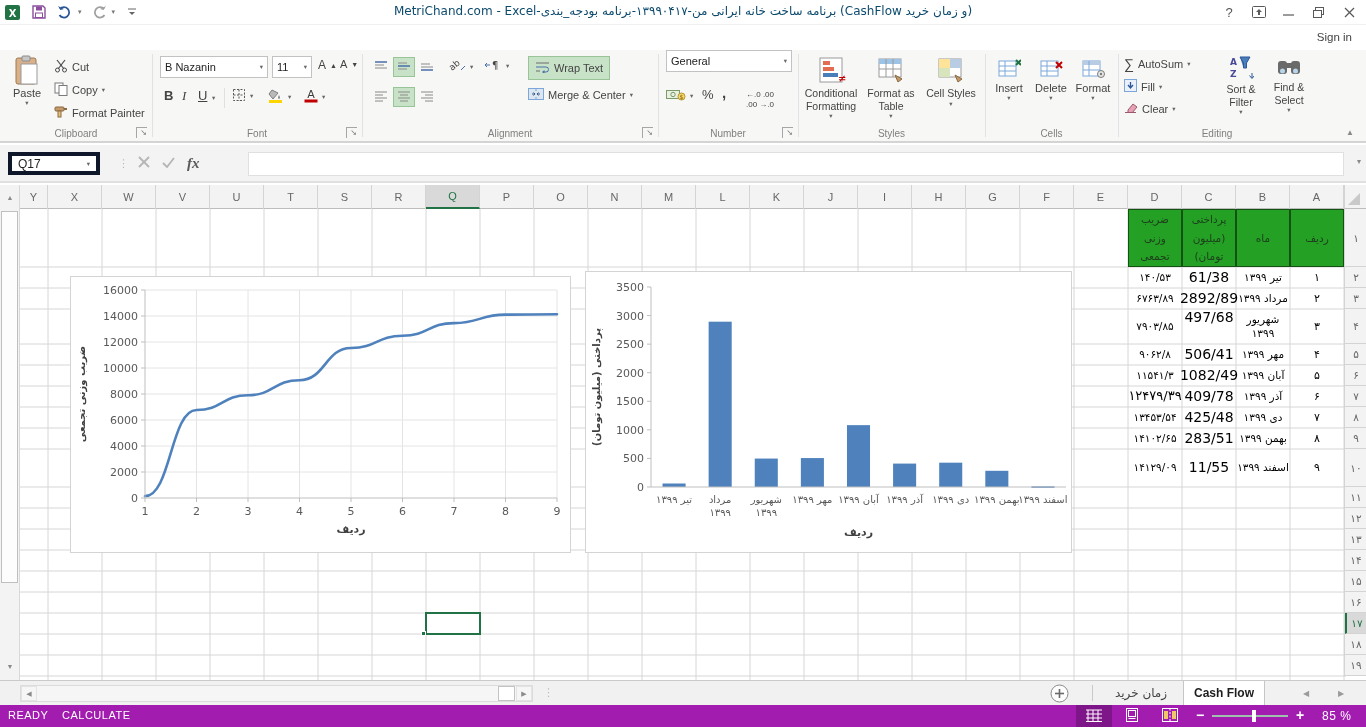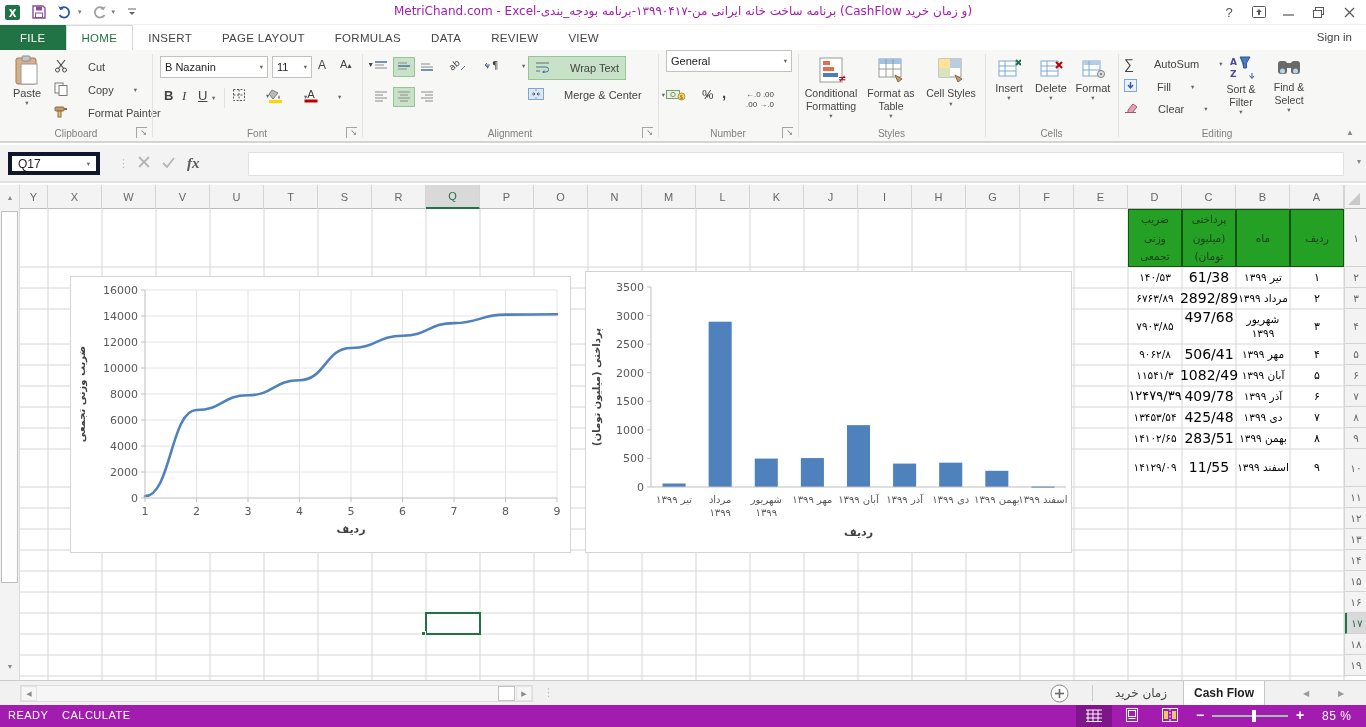--- a/index.html
+++ b/index.html
@@ -7,38 +7,38 @@
   #app{position:relative;width:1366px;height:727px;overflow:hidden;background:#fff;font-size:12px;color:#444}
   .abs{position:absolute}
   svg text{font-family:"DejaVu Sans","Liberation Sans",sans-serif}
   .fa{font-family:"DejaVu Sans","Liberation Sans",sans-serif}
 
   
   #titlebar{position:absolute;left:0;top:0;width:1366px;height:25px;background:#fff;border-bottom:1px solid #f0f0f0}
   #qat{position:absolute;left:4px;top:2px;display:flex;align-items:center;gap:8px}
   .qbtn{display:inline-flex;align-items:center;justify-content:center;height:20px;min-width:18px;color:#444}
   .qcaret{font-size:7px;color:#777;margin-left:-4px}
-  #wtitle{position:absolute;left:200px;right:200px;top:4px;text-align:center;font-size:12px;color:#a21caf;white-space:nowrap;overflow:hidden}
+  #wtitle{position:absolute;left:200px;right:200px;top:4px;text-align:center;font-size:12px;color:#0c4a6e;white-space:nowrap;overflow:hidden}
   #wincontrols{position:absolute;right:2px;top:0;display:flex}
   .wbtn{width:30px;height:24px;display:flex;align-items:center;justify-content:center;color:#595959}
 
   
   #tabstrip{position:absolute;left:0;top:25px;width:1366px;height:25px;background:#fff;display:flex;align-items:flex-end}
   .rtab{height:25px;padding:0 15px;display:flex;align-items:center;font-size:11.5px;letter-spacing:.3px;color:#444;cursor:default}
   .rtab.file{background:#217346;color:#fff;padding:0 20px}
   .rtab.active{background:#fff;color:#217346;border:1px solid #d8d8d8;border-bottom:none}
   #signin{position:absolute;right:14px;top:31px;font-size:11.5px;color:#444}
 
   
   #ribbon{position:absolute;left:0;top:50px;width:1366px;height:93px;background:#f7f7f6;border-bottom:2px solid #d4d4d4}
   .rgroup{position:absolute;top:0;height:91px}
   .gdiv{position:absolute;top:4px;width:1px;height:83px;background:#e2e2e2}
   .glabel{position:absolute;bottom:2px;left:0;right:0;text-align:center;font-size:10px;color:#7f7f7f}
   .launcher{position:absolute;bottom:3px;right:5px;width:11px;height:11px;border-left:1px solid #a6a6a6;border-top:1px solid #a6a6a6;color:#777;font-size:8px;line-height:9px;text-align:right}
-  .rbtn{position:absolute;display:flex;align-items:center;gap:20px;font-size:11px;color:#444;white-space:nowrap}
+  .rbtn{position:absolute;display:flex;align-items:center;gap:4px;font-size:11px;color:#444;white-space:nowrap}
   .bigbtn{position:absolute;display:flex;flex-direction:column;align-items:center;font-size:11px;color:#444}
   .caret{font-size:6.5px;color:#666}
   .combo{position:absolute;height:22px;background:#fff;border:1px solid #c2c2c2;display:flex;align-items:center;font-size:11px;color:#222;padding:0 4px;justify-content:space-between}
   .tgl{border:1px solid transparent}
   .tgl.sel{background:#c8e2c8;border:1px solid #98c498}
   .icbox{display:inline-flex;align-items:center;justify-content:center}
   .sep-s{position:absolute;width:1px;height:20px;background:#e0e0e0}
   #ribcollapse{position:absolute;right:12px;bottom:4px;color:#8a8a8a;font-size:8px}
 
   
@@ -151,30 +151,20 @@
         </span>
       <span class="wbtn">
           <svg width="11" height="11">
             <line x1="1" y1="1" x2="10" y2="10" stroke="#595959" stroke-width="1.3"></line>
             <line x1="10" y1="1" x2="1" y2="10" stroke="#595959" stroke-width="1.3"></line>
           </svg>
         </span>
     </div>
   </div>
 
-  <div id="tabstrip">
-      <div class="rtab file">FILE</div>
-      <div class="rtab active">HOME</div>
-      <div class="rtab">INSERT</div>
-      <div class="rtab">PAGE LAYOUT</div>
-      <div class="rtab">FORMULAS</div>
-      <div class="rtab">DATA</div>
-      <div class="rtab">REVIEW</div>
-      <div class="rtab">VIEW</div>
-    </div>
   <div id="signin">Sign in</div>
 
   <div id="ribbon">
 
     <div class="rgroup" style="left:0;width:152px">
       <div class="bigbtn" style="left:6px;top:5px;width:42px">
         <span class="icbox">
             <svg width="30" height="32">
               <rect x="4" y="3" width="20" height="26" rx="2" fill="#d8b089" stroke="#9c7a52"></rect>
               <rect x="10" y="1" width="8" height="5" rx="1" fill="#c7c7c7" stroke="#8a8a8a"></rect>

